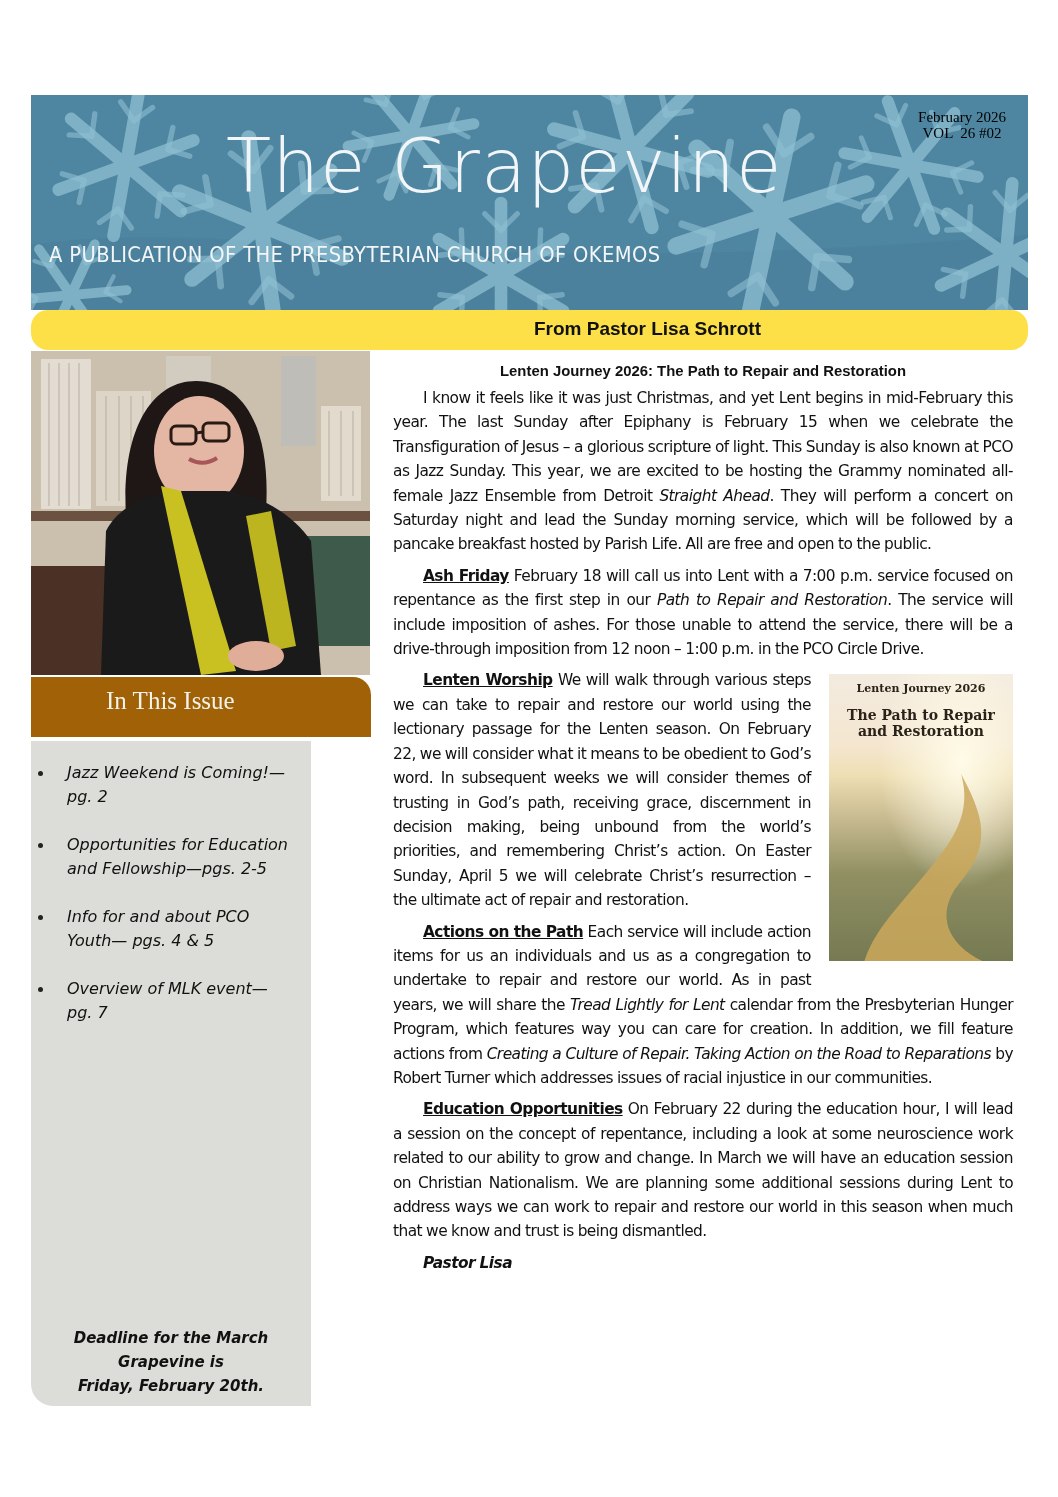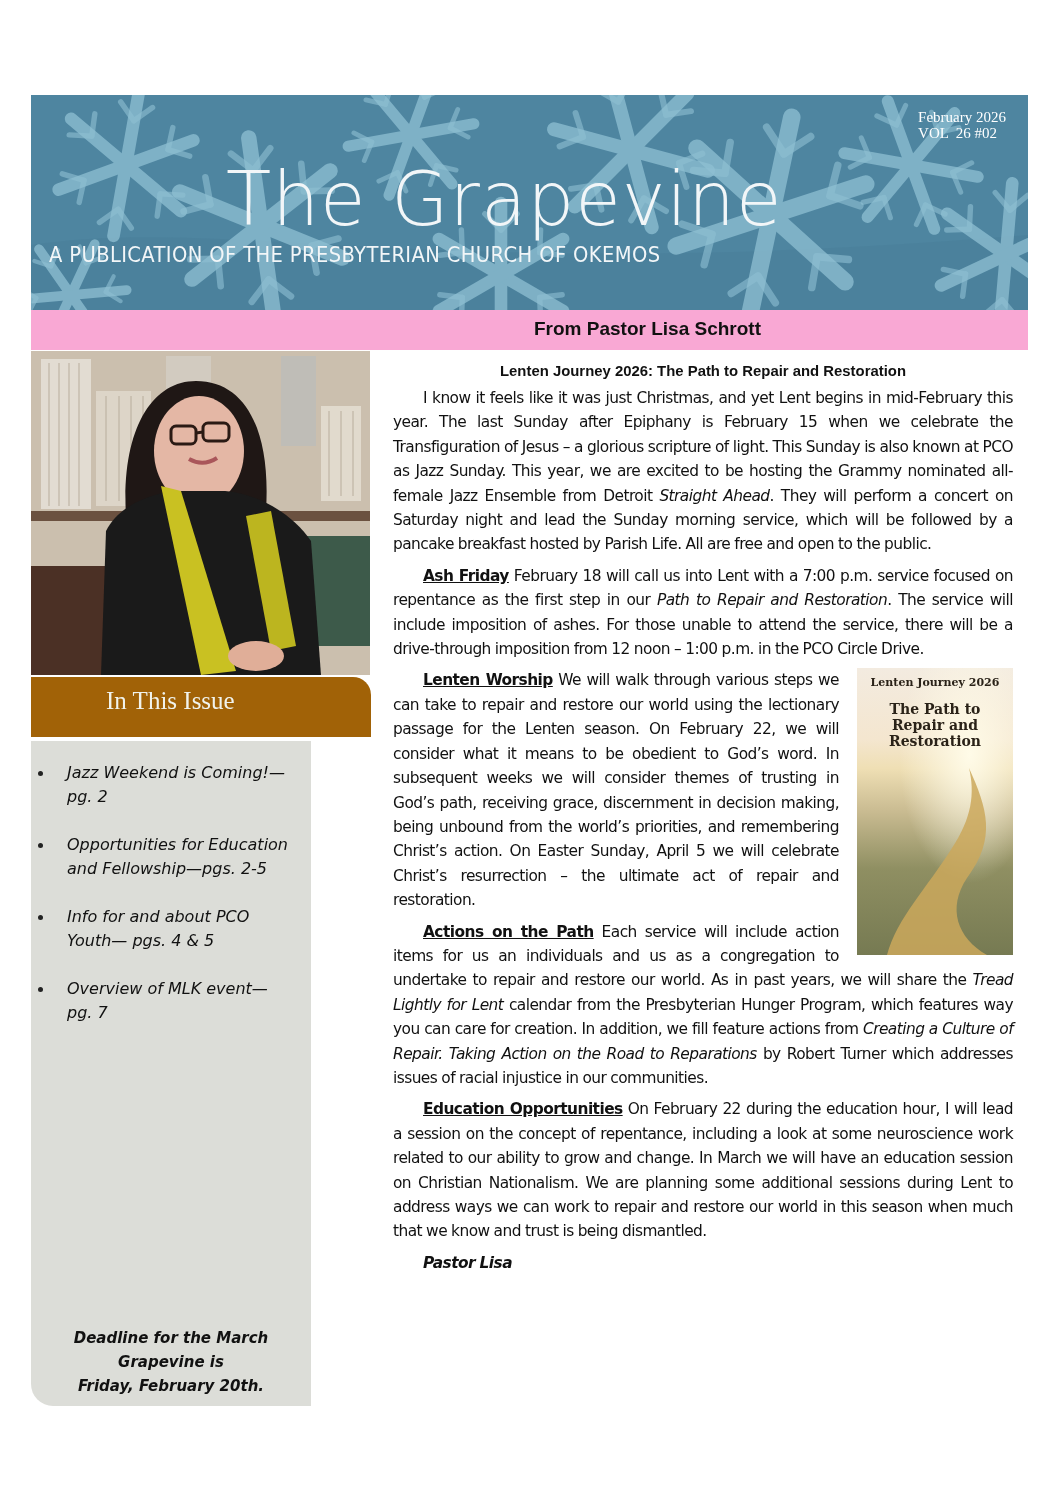--- a/index.html
+++ b/index.html
@@ -6,38 +6,39 @@
     html, body { width: 1058px; height: 1497px; background: #ffffff; overflow: hidden; }
     body { position: relative; font-family: "Liberation Sans", sans-serif; color: #111; }
 
     
     .banner {
       position: absolute; left: 31px; top: 95px; width: 997px; height: 215px;
       background: #4f86a0; overflow: hidden;
     }
     .banner svg.flakes { position: absolute; left: 0; top: 0; width: 100%; height: 100%; }
     .banner-title {
-      position: absolute; left: 195px; top: 141px; transform: translateY(-100%);
+      position: absolute; left: 195px; top: 108px; transform: translateY(-100%);
       font-family: "DejaVu Sans", sans-serif; font-weight: 300; font-size: 74px;
       color: #f2f6f8; letter-spacing: 1px; line-height: 1;
     }
     .banner-sub {
       position: absolute; left: 18px; top: 148px;
       font-family: "DejaVu Sans", sans-serif; font-size: 21px; color: #f2f6f8;
       letter-spacing: 0.4px; transform: scaleX(0.93); transform-origin: left top; white-space: nowrap;
     }
     .issue-info {
-      position: absolute; right: 22px; top: 14px; text-align: left;
-      font-family: "Liberation Serif", serif; font-size: 15px; line-height: 16px; color: #ffffff;
+      position: absolute; right: 22px; top: 14px; text-align: center;
+      font-family: "Liberation Serif", serif; font-size: 15px; line-height: 16px; color: #000000;
     }
 
     
     .section-bar {
       position: absolute; left: 31px; top: 310px; width: 997px; height: 40px;
-      background: #f9a8d4;
+      background: #fde047;
+      border-radius: 17px;
     }
     .section-bar span {
       position: absolute; left: 503px; top: 8px;
       font-family: "Liberation Sans", sans-serif; font-weight: bold; font-size: 19px; color: #111;
     }
 
     
     .photo {
       position: absolute; left: 31px; top: 351px; width: 339px; height: 324px; overflow: hidden;
       background: linear-gradient(90deg, #b9ab99 0%, #d6cab9 30%, #cdbfae 55%, #d9cdbd 80%, #c8bba9 100%);
@@ -78,21 +79,21 @@
     .article p {
       font-family: "DejaVu Sans", sans-serif; font-size: 15.4px; line-height: 24.4px;
       color: #111; text-align: justify; text-indent: 30px; margin-bottom: 7px;
       letter-spacing: -0.55px; word-spacing: -0.3px;
     }
     .article p .lead { font-weight: bold; text-decoration: underline; }
     .article p em { font-style: italic; }
     .article p.signoff { font-style: italic; font-weight: bold; }
 
     .inset {
-      float: right; width: 156px; height: 287px; margin: 0 0 8px 18px; position: relative; overflow: hidden;
+      float: right; width: 184px; height: 287px; margin: 6px 0 8px 18px; position: relative; overflow: hidden;
       background: linear-gradient(180deg, #f3ebe0 0%, #f4e6cf 25%, #efdfb4 35%, #c9bb91 50%, #8f8f62 70%, #767a52 100%);
       text-decoration: underline;
     }
     .inset .t1, .inset .t2 {
       position: absolute; left: 0; width: 100%; text-align: center;
       font-family: "DejaVu Serif", serif; font-weight: bold; color: #2a2218;
     }
     .inset .t1 { top: 8px; font-size: 11px; }
     .inset .t2 { top: 33px; font-size: 14px; line-height: 16px; padding: 0 10px; }
     .inset svg { position: absolute; left: 0; top: 0; width: 100%; height: 100%; }

